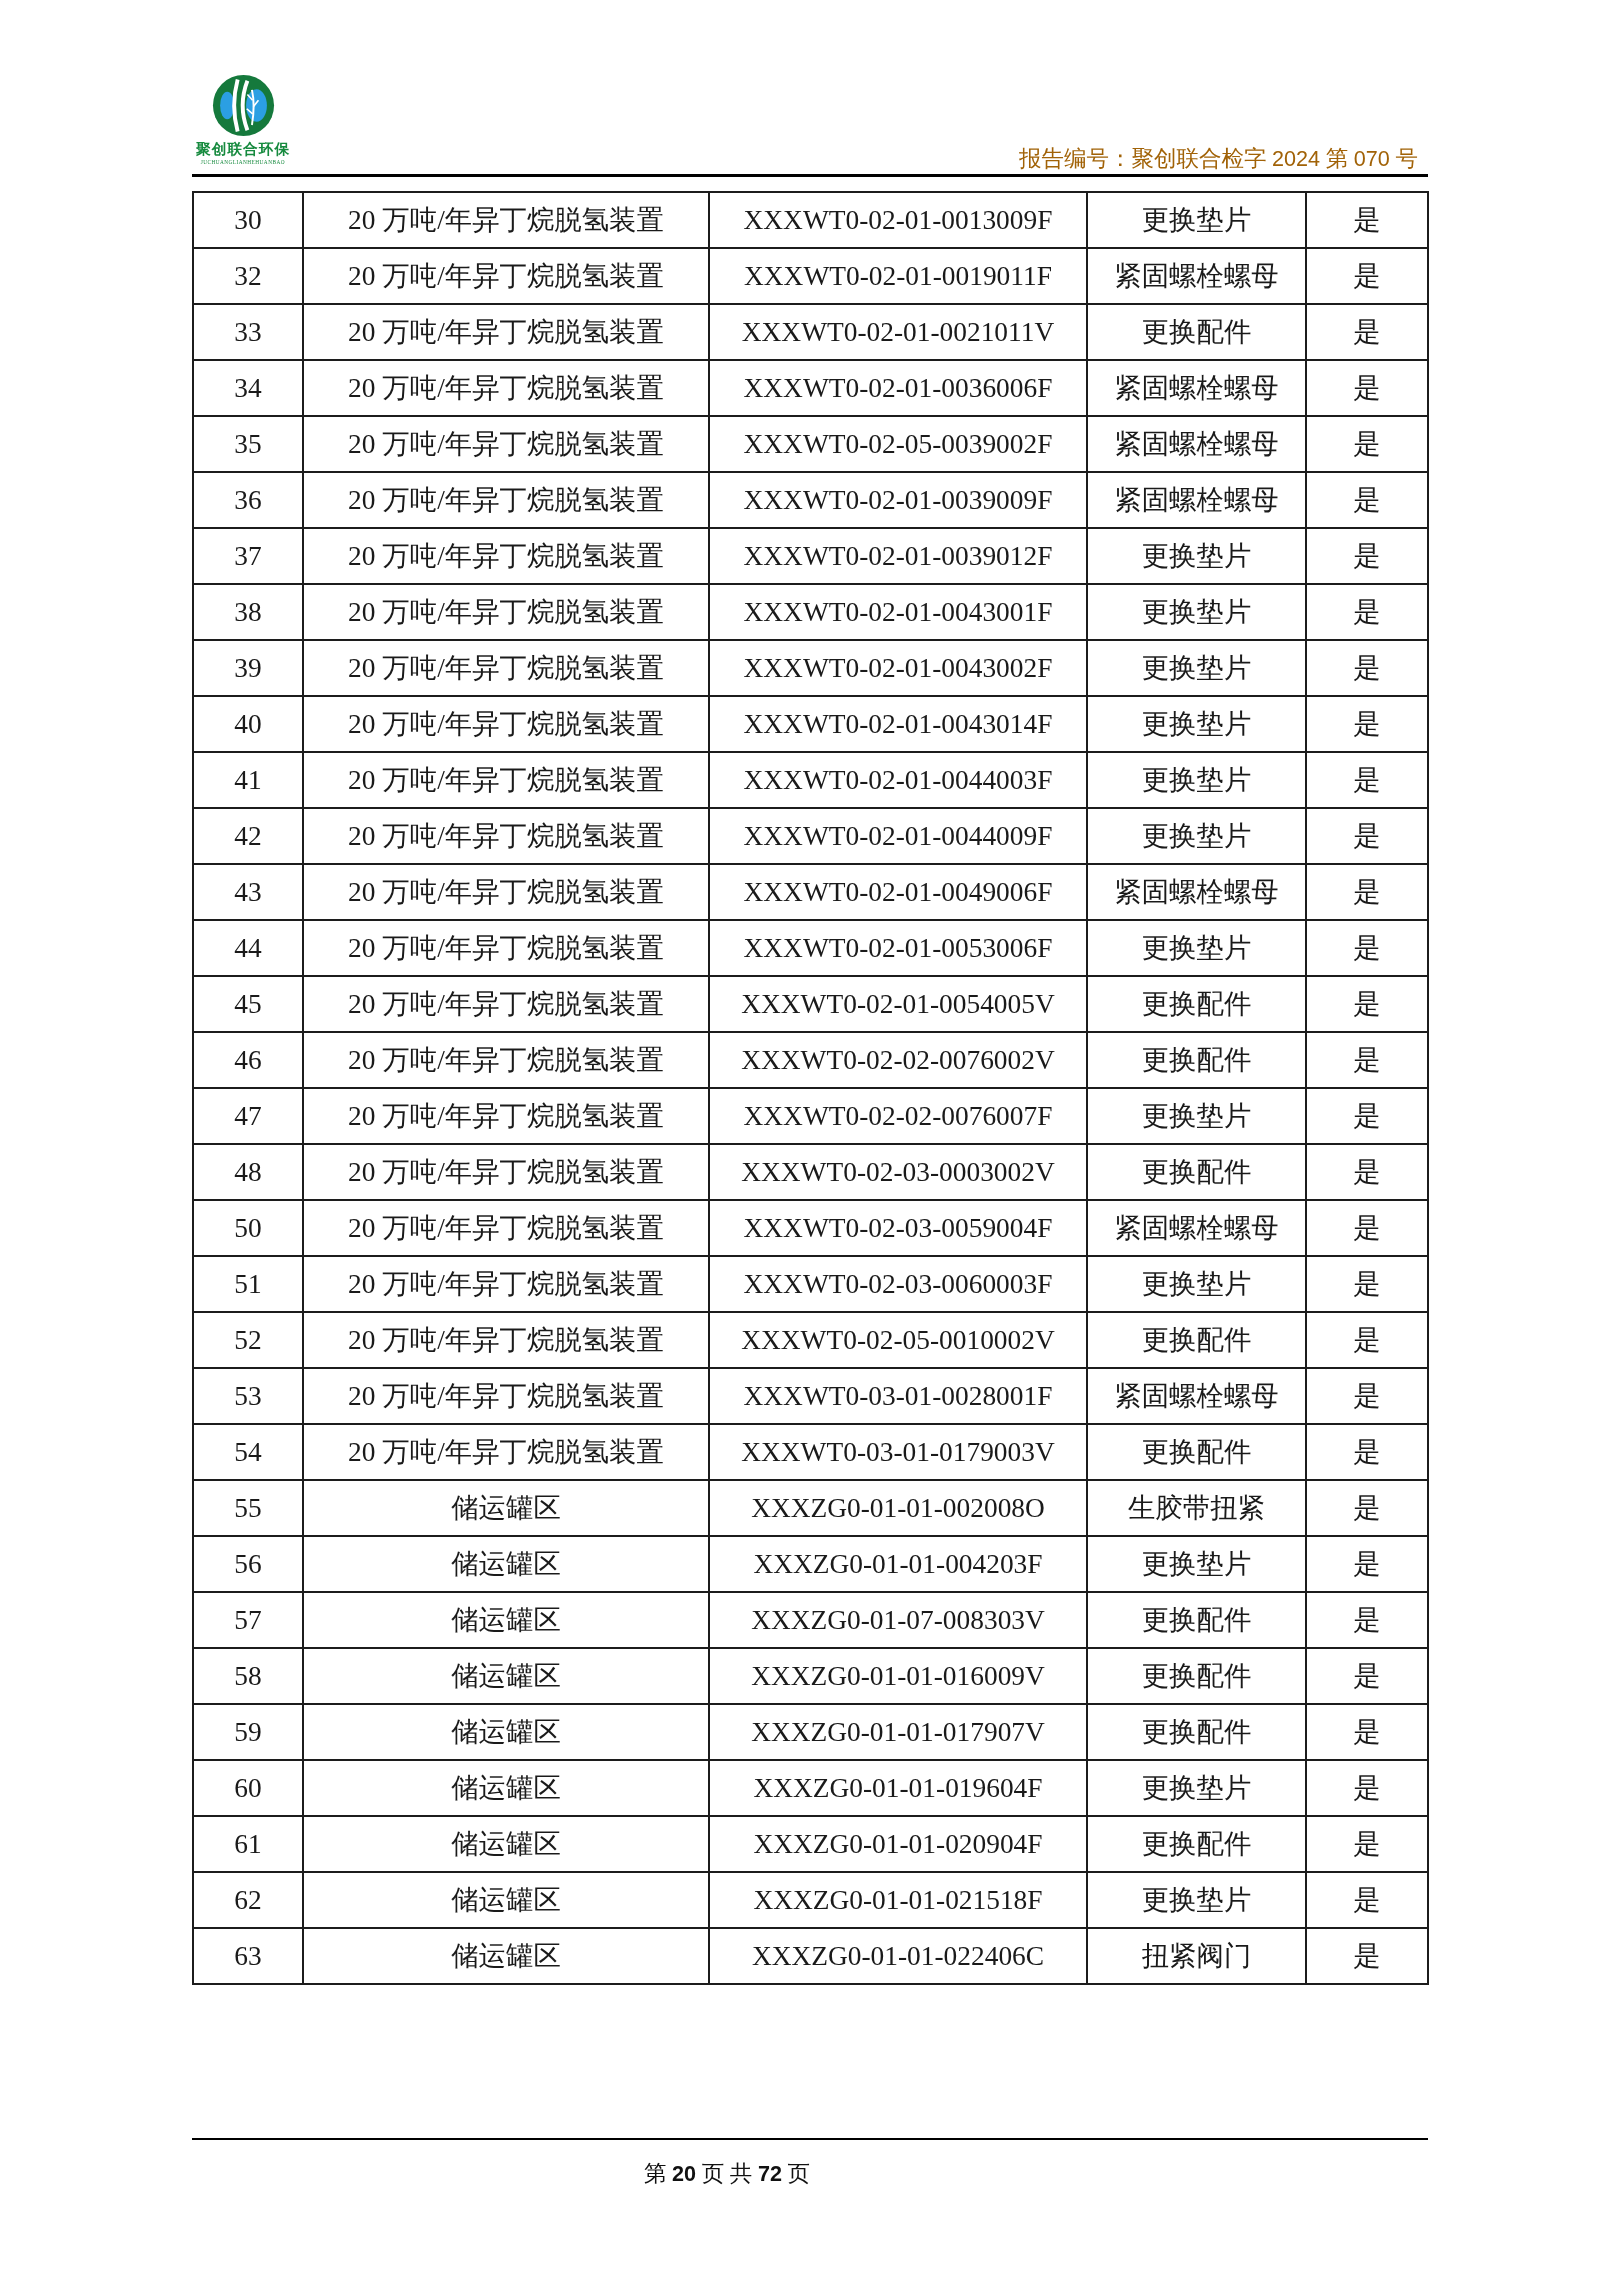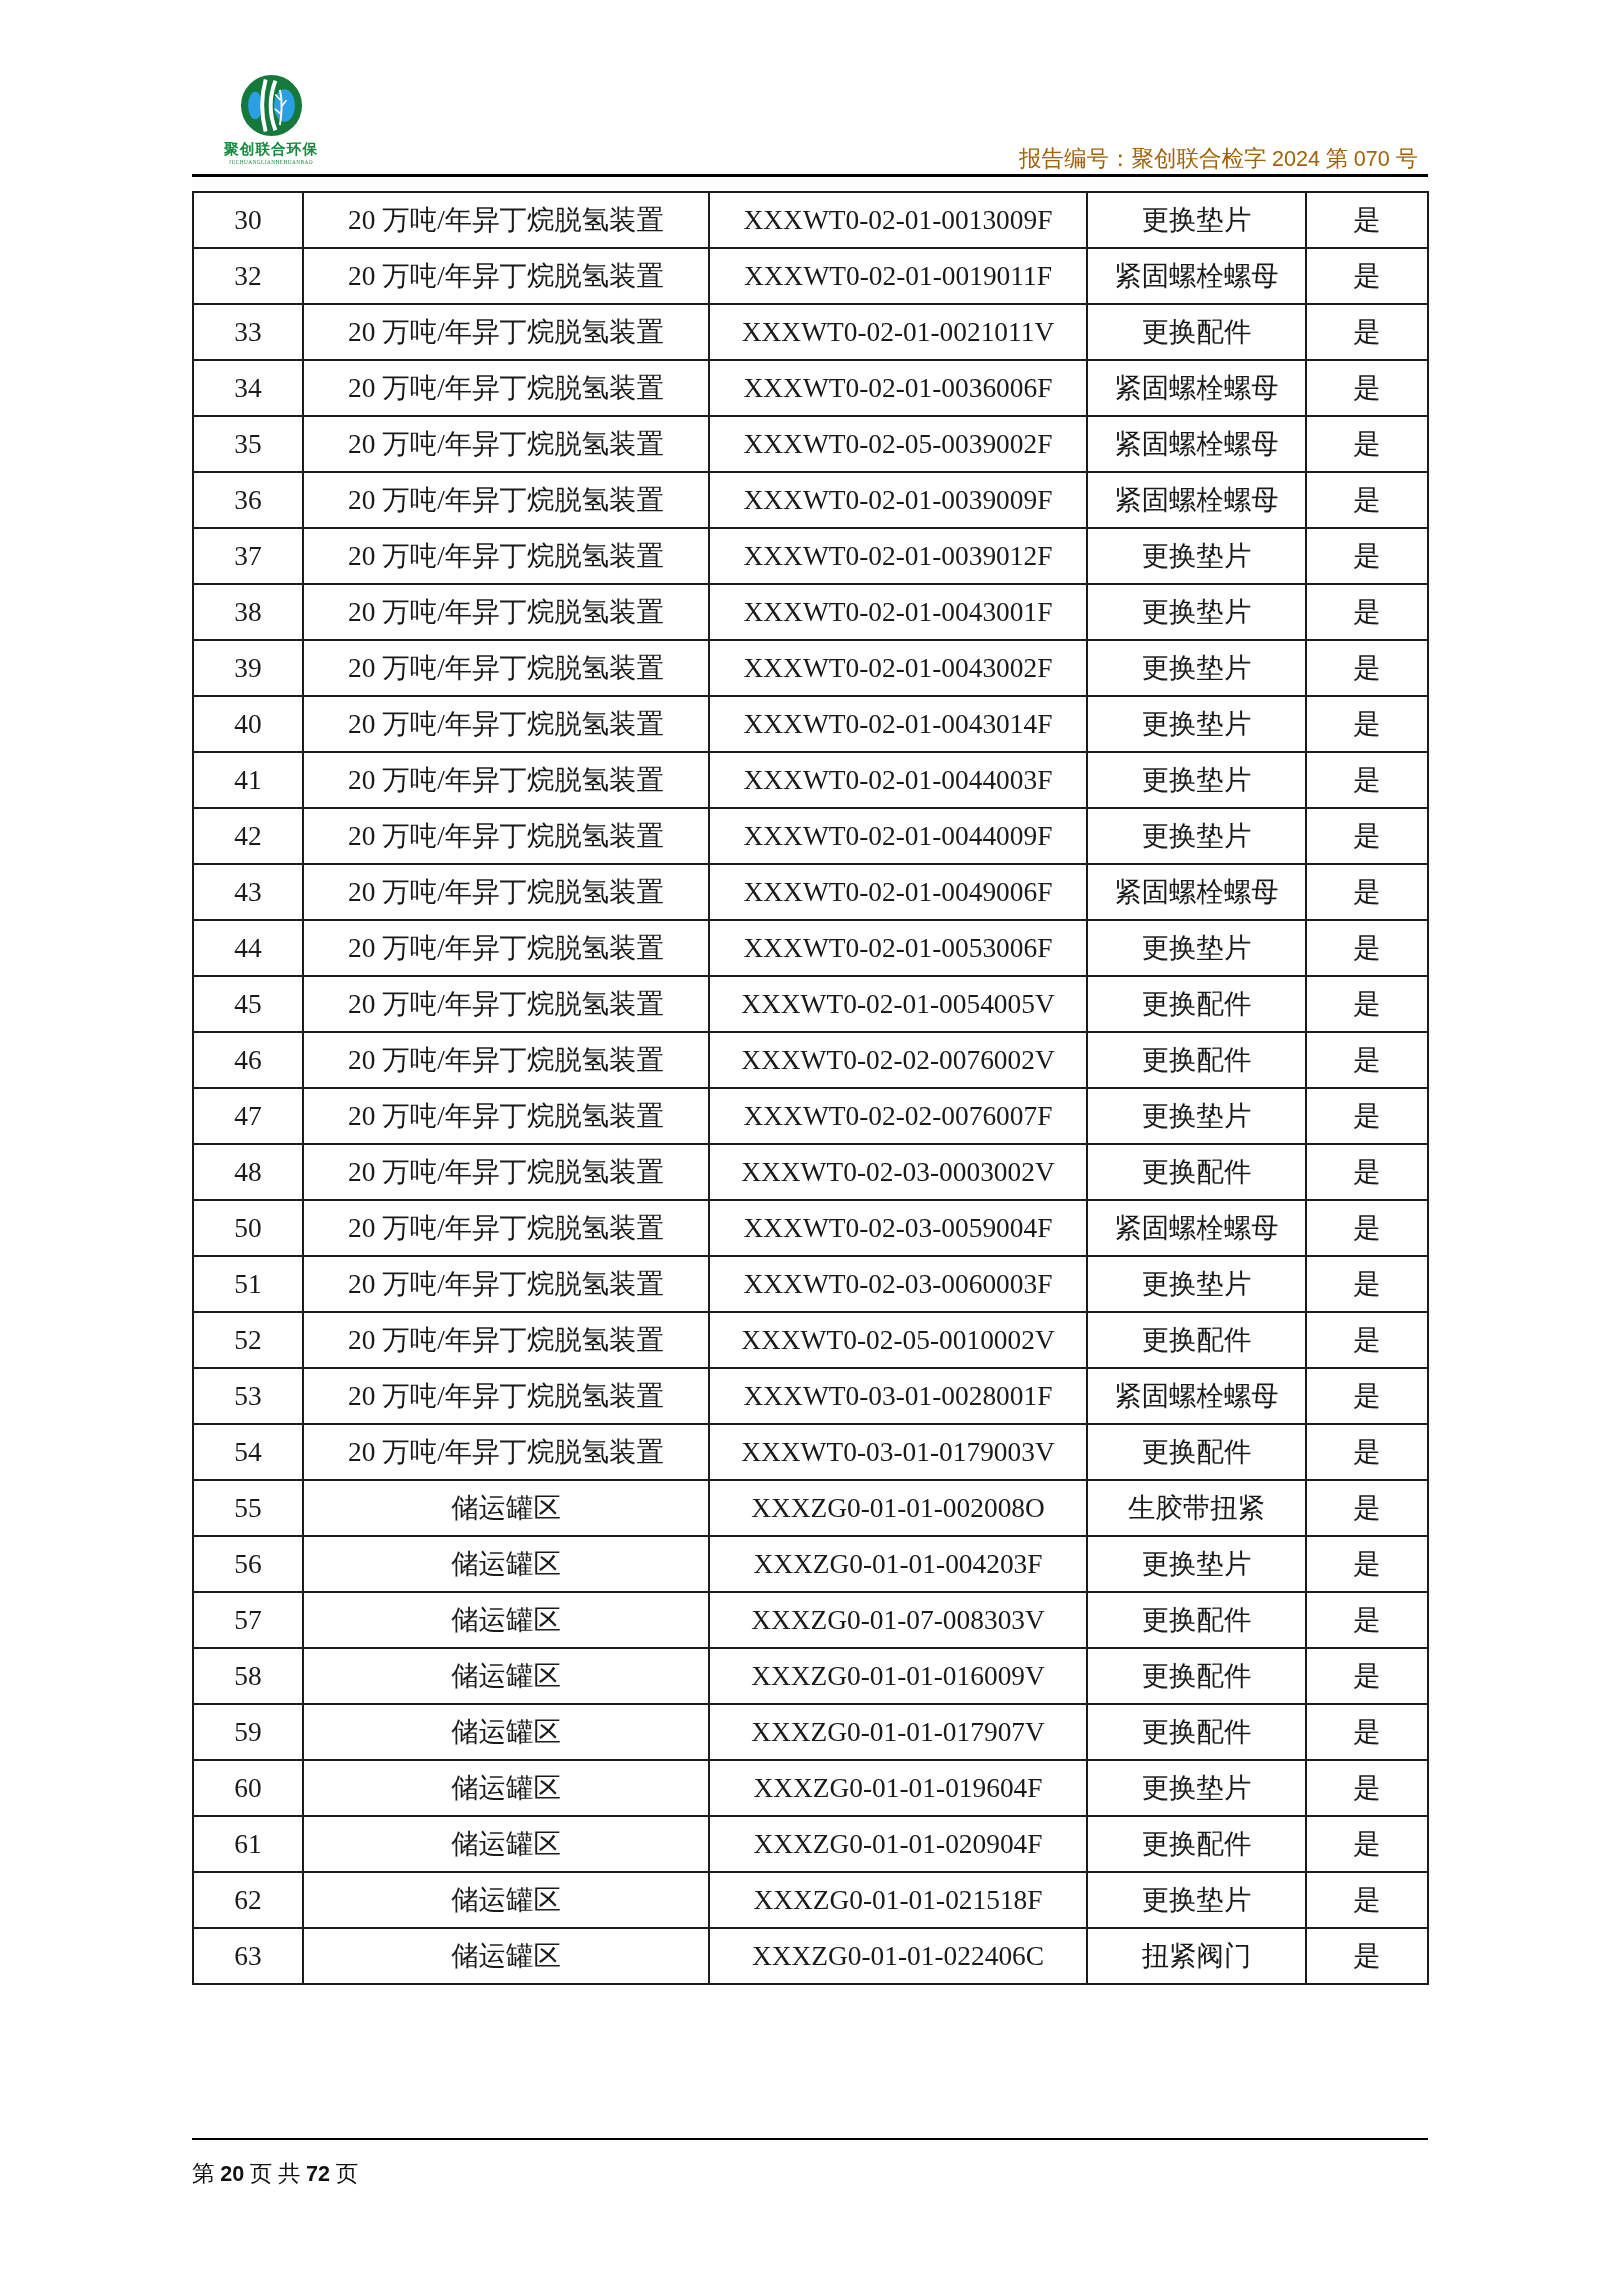--- a/index.html
+++ b/index.html
@@ -1,42 +1,42 @@
 <!DOCTYPE html>
 <html><head>
 <meta charset="utf-8">
 <style>
   html,body{margin:0;padding:0;background:#ffffff;}
   .page{
     position:relative;width:1620px;height:2292px;background:#ffffff;overflow:hidden;
     font-family:"Liberation Serif","DejaVu Serif",serif;color:#1a1a1a;
   }
   
-  .logo{position:absolute;left:224px;top:73px;width:94px;text-align:center;}
+  .logo{position:absolute;left:196px;top:73px;width:94px;text-align:left;}
   .logo svg{display:block;margin:0 auto;width:65px;height:65px;}
   .logo-name{margin-top:2px;font-size:14.7px;font-weight:bold;color:#168a3e;letter-spacing:1px;white-space:nowrap;}
   .logo-sub{font-size:5.9px;color:#168a3e;letter-spacing:0.5px;white-space:nowrap;transform:scale(.9);}
   
   .report-no{position:absolute;top:143px;right:202px;font-size:22.5px;white-space:nowrap;color:#a16207;}
   .report-no .num{font-family:"Liberation Sans","DejaVu Sans",sans-serif;font-size:21.6px;}
   .header-rule{position:absolute;left:192px;top:174px;width:1236px;height:2.9px;background:#000;}
   
   table.mtable{
     position:absolute;left:192px;top:191px;width:1234px;
     border-collapse:collapse;table-layout:fixed;
     border:2.9px solid #1c1c1c;
     font-size:27.4px;
   }
   table.mtable td{
     border:2px solid #1c1c1c;height:54px;text-align:center;vertical-align:middle;
     padding:0 3.9px;overflow:hidden;white-space:nowrap;
   }
   
   .footer-rule{position:absolute;left:192px;top:2138px;width:1236px;height:2px;background:#000;}
-  .footer{position:absolute;left:192px;top:2158px;width:1070px;font-size:22.5px;white-space:nowrap;color:#111;}
+  .footer{position:absolute;left:192px;top:2158px;width:1070px;text-align:center;font-size:22.5px;white-space:nowrap;color:#111;}
   .footer .num{font-family:"Liberation Sans","DejaVu Sans",sans-serif;font-weight:bold;font-size:21.6px;}
 </style>
 </head>
 <body>
 
 <div class="page">
 
   <div class="logo">
     <svg viewBox="0 0 100 100" aria-hidden="true">
       <circle cx="50" cy="50" r="47" fill="#15793c"></circle>

